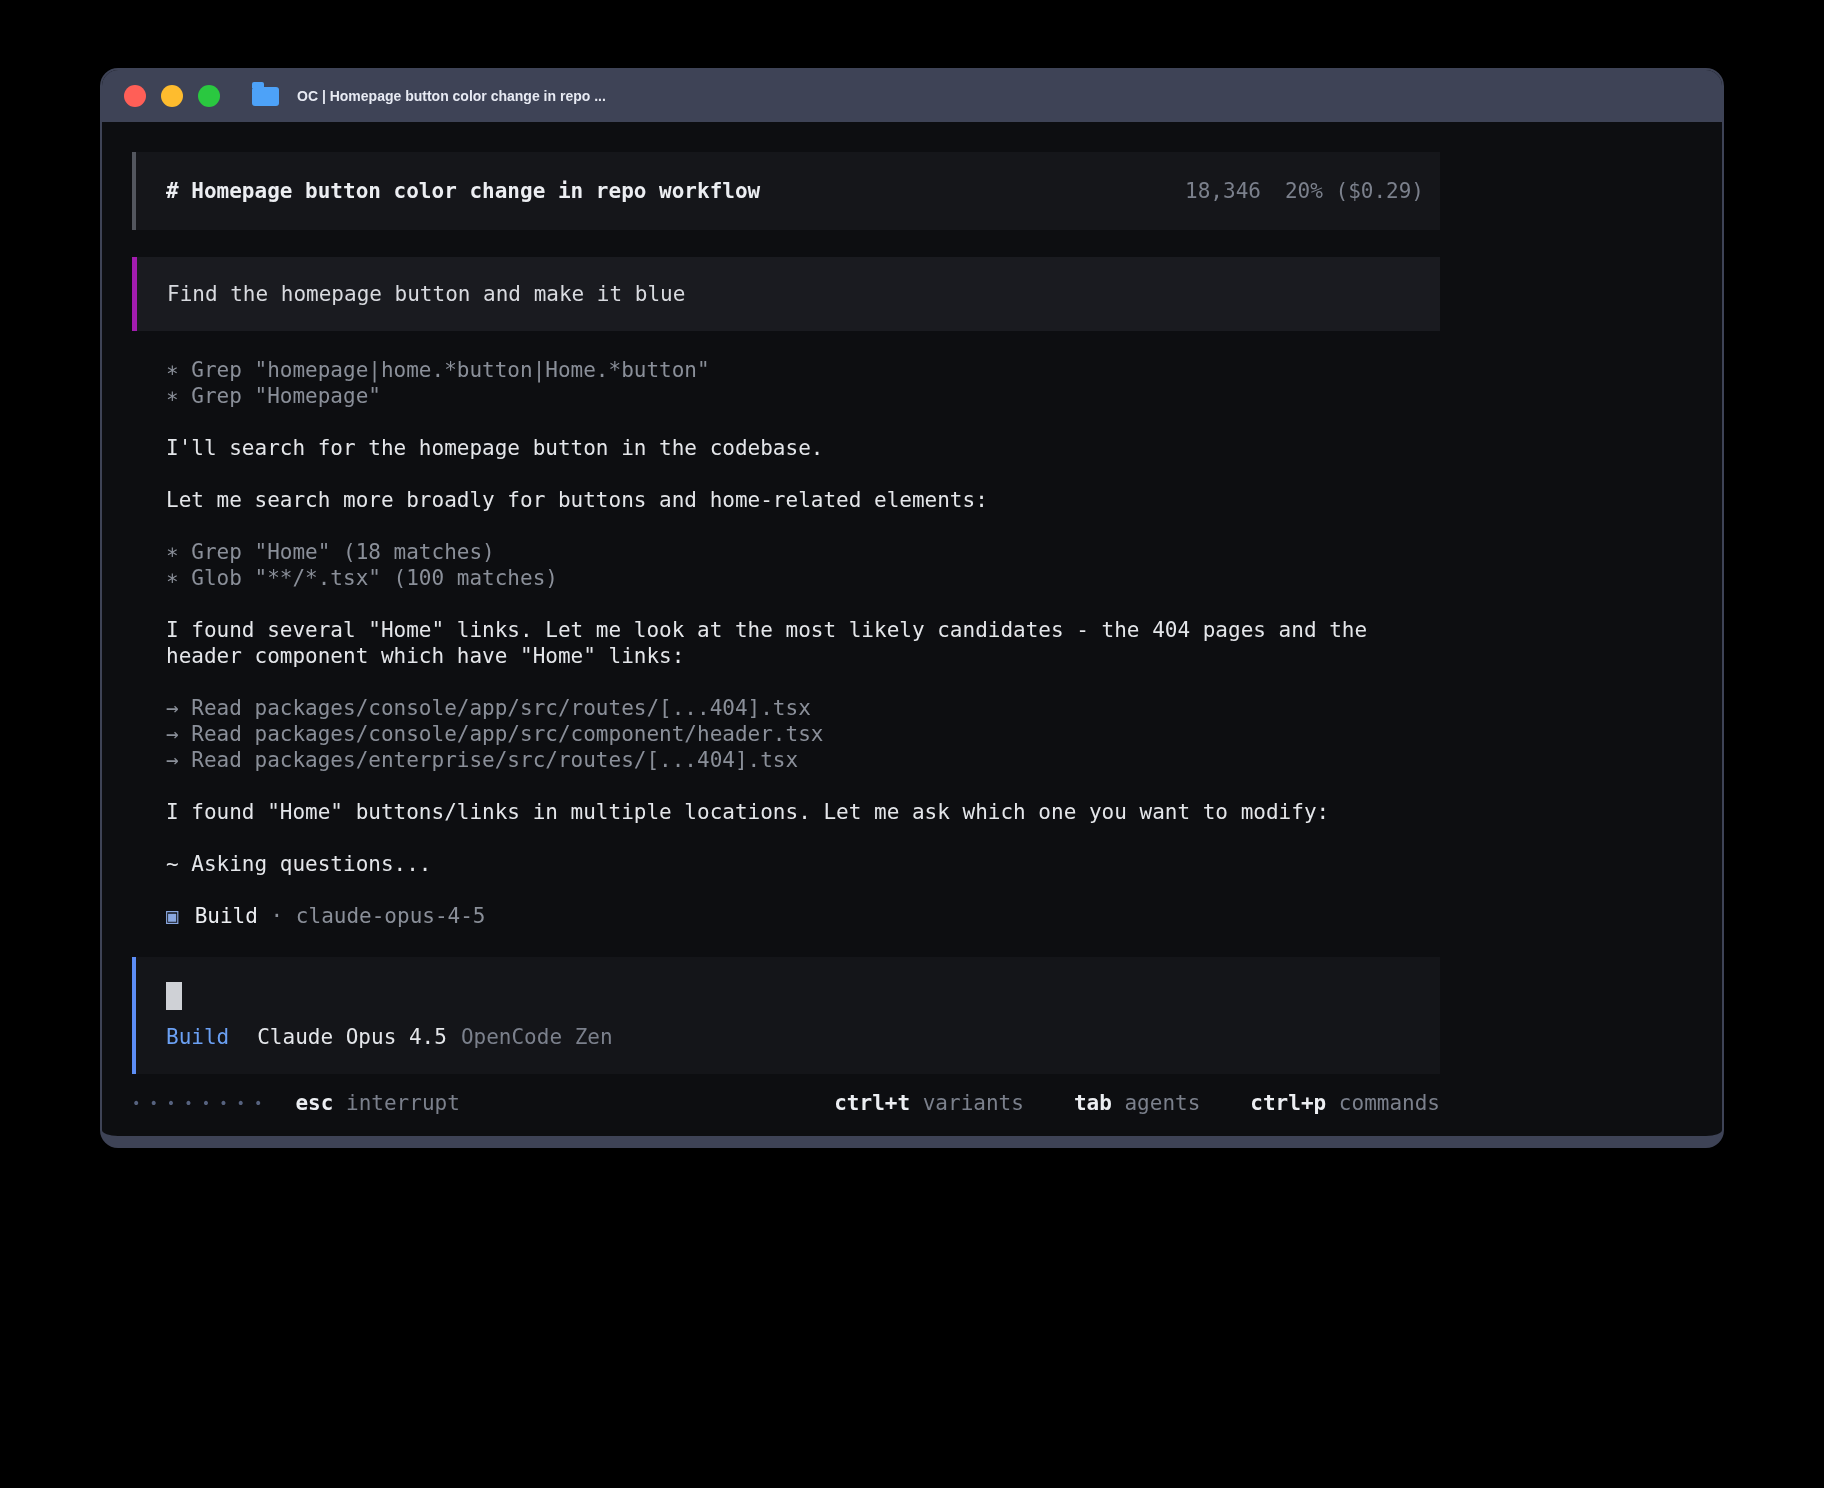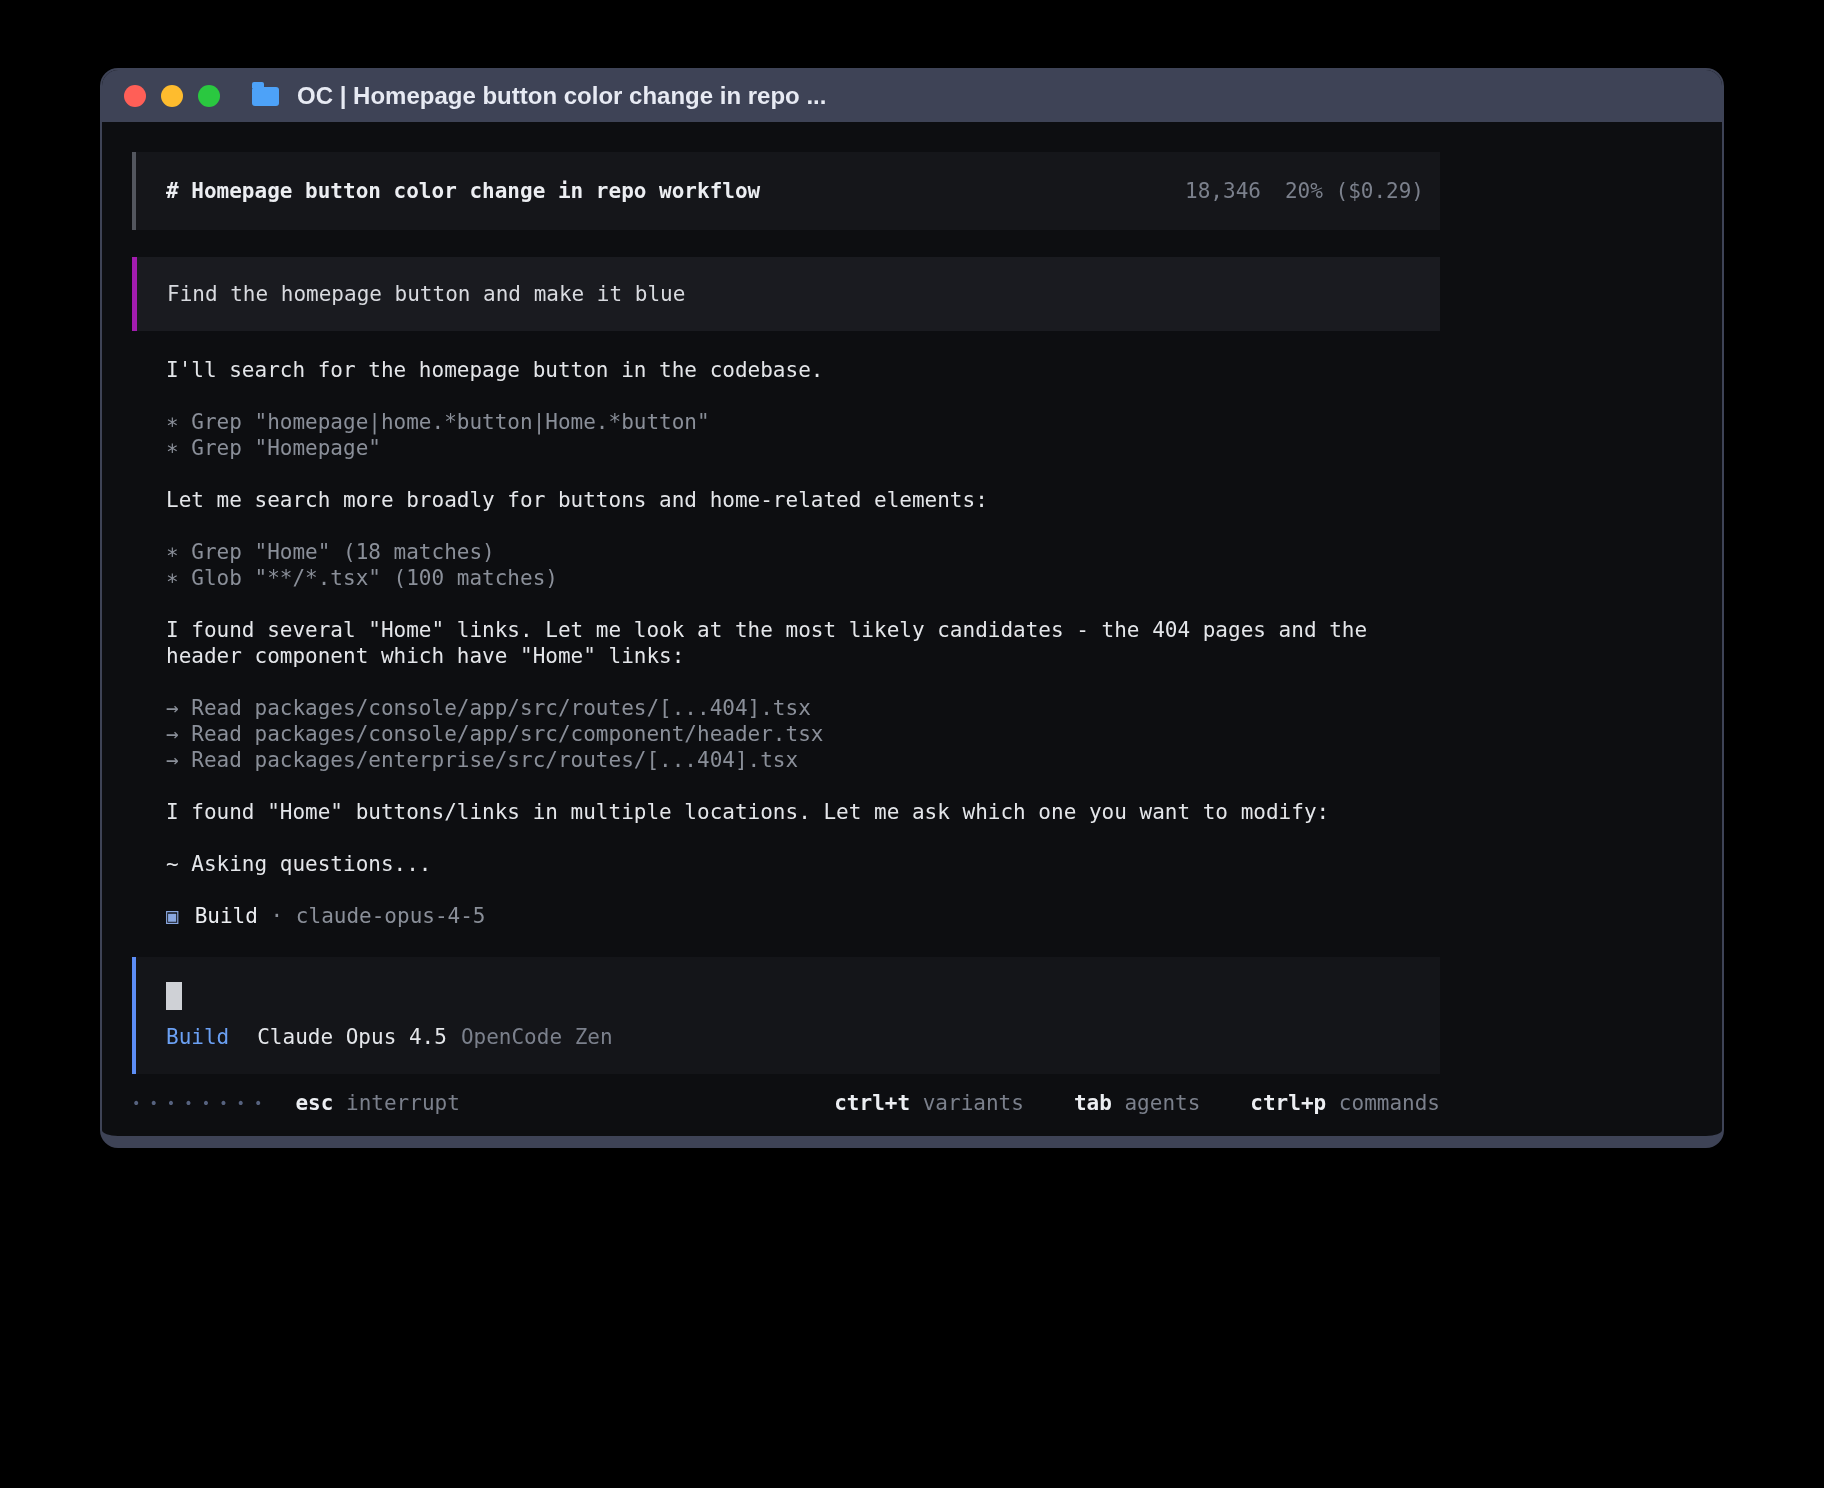--- a/index.html
+++ b/index.html
@@ -25,21 +25,21 @@
   .folder{
     width:27px;height:19px;background:#4da2f8;border-radius:3px;
     position:relative;margin-left:14px;flex:0 0 auto;
   }
   .folder::before{
     content:"";position:absolute;top:-5px;left:0;width:12px;height:6px;
     background:#4da2f8;border-radius:2px 2px 0 0;
   }
   .wtitle{
     color:#e7eaf3;font-family:"Liberation Sans",sans-serif;
-    font-weight:bold;font-size:24px;white-space:nowrap;
+    font-weight:bold;font-size:14px;white-space:nowrap;
   }
   .content{
     margin:30px 0 0 30px;width:1308px;box-sizing:border-box;
     font-size:21px;line-height:26px;color:#e4e6ea;
   }
   .session-header{
     background:#15161a;border-left:4px solid #53565e;
     display:flex;align-items:center;justify-content:space-between;
     height:78px;padding:0 16px 0 30px;box-sizing:border-box;margin-bottom:27px;
   }
@@ -98,26 +98,26 @@
   <div class="content">
 
     <div class="session-header">
       <span class="sh-title"># Homepage button color change in repo workflow</span>
       <span class="sh-meta"><span>18,346</span><span class="sep"></span><span>20% ($0.29)</span></span>
     </div>
 
     <div class="user-msg">Find the homepage button and make it blue</div>
 
     <div class="t-block">
-      <div class="t-line text">I'll search for the homepage button in the codebase.</div>
+      <div class="t-line tool">∗ Grep "homepage|home.*button|Home.*button"</div>
+      <div class="t-line tool">∗ Grep "Homepage"</div>
     </div>
 
     <div class="t-block">
-      <div class="t-line tool">∗ Grep "homepage|home.*button|Home.*button"</div>
-      <div class="t-line tool">∗ Grep "Homepage"</div>
+      <div class="t-line text">I'll search for the homepage button in the codebase.</div>
     </div>
 
     <div class="t-block">
       <div class="t-line text">Let me search more broadly for buttons and home-related elements:</div>
     </div>
 
     <div class="t-block">
       <div class="t-line tool">∗ Grep "Home" (18 matches)</div>
       <div class="t-line tool">∗ Glob "**/*.tsx" (100 matches)</div>
     </div>

